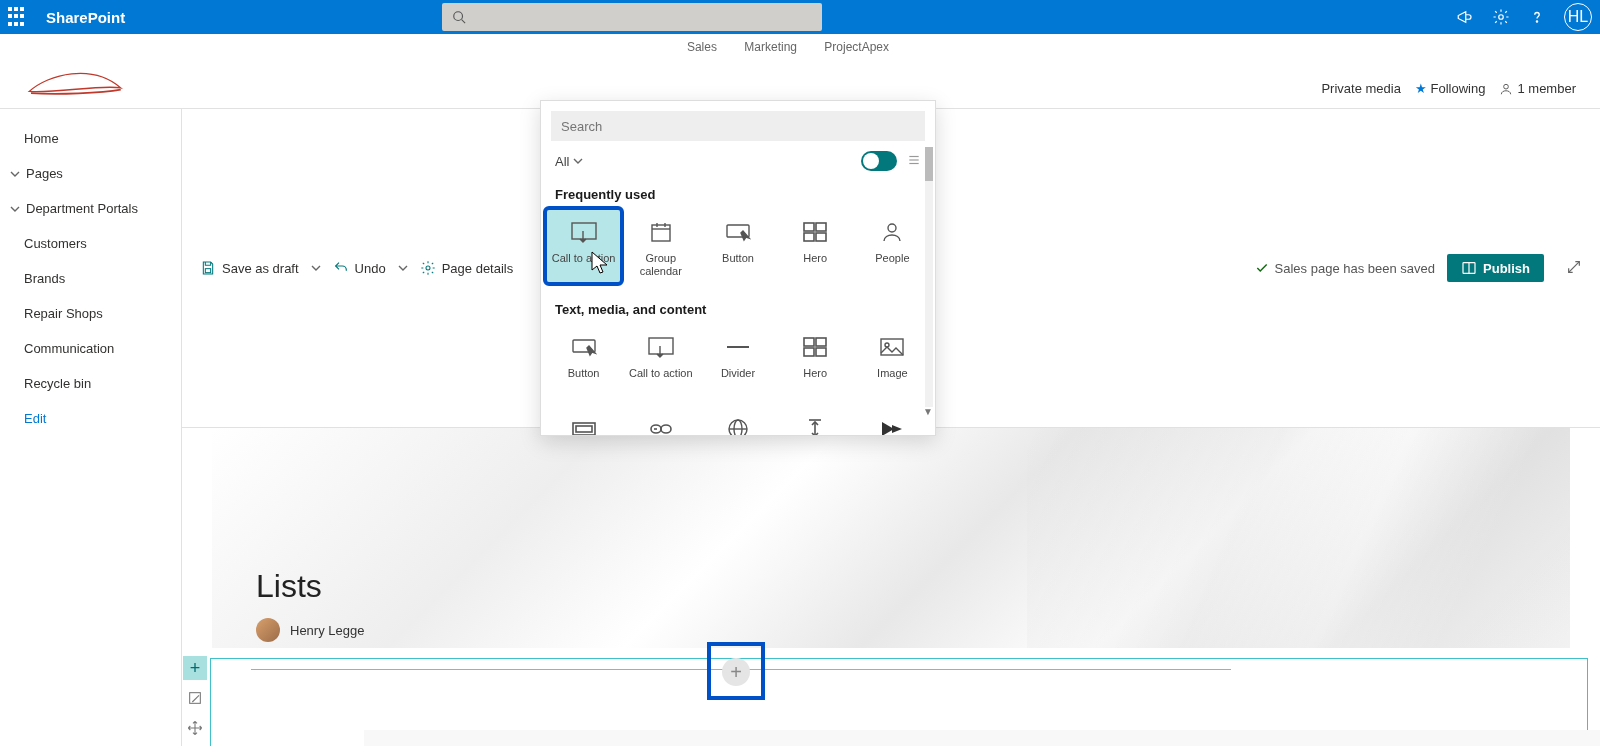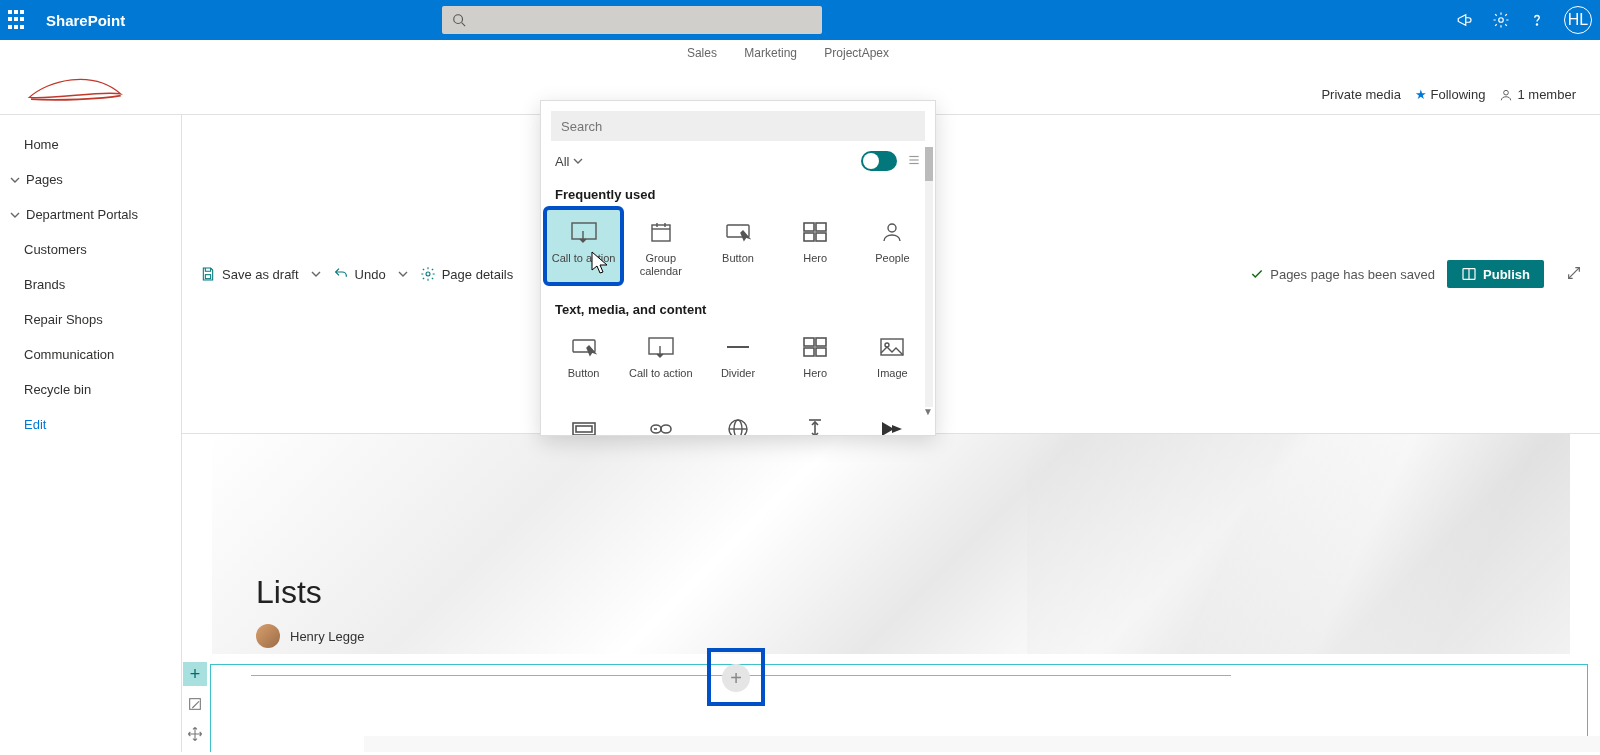--- a/index.html
+++ b/index.html
@@ -1,20 +1,20 @@
 <!DOCTYPE html>
 <html><head>
   <meta charset="utf-8">
   <style>
     * { margin: 0; padding: 0; box-sizing: border-box; font-family: "Segoe UI", -apple-system, sans-serif; }
     html, body { width: 1600px; height: 755px; overflow: hidden; background: #fff; }
 
     
     .suitebar {
-      height: 40px; background: #0078d4; display: flex; align-items: center;
+      height: 34px; background: #0078d4; display: flex; align-items: center;
       padding: 0 8px; color: #fff;
     }
     .waffle { width: 20px; height: 20px; display: flex; flex-wrap: wrap; gap: 2px; cursor: pointer; }
     .waffle span { width: 4px; height: 4px; background: #fff; }
     .brand { font-weight: 600; font-size: 15px; margin-left: 18px; }
     .searchbox {
       margin-left: auto; margin-right: auto; width: 380px; height: 28px;
       background: #d0cfcc; border-radius: 2px; display: flex; align-items: center;
       padding: 0 10px; color: #555;
     }
@@ -302,21 +302,21 @@
             <circle cx="12" cy="12" r="3"></circle>
             <path d="M12 2v3M12 19v3M4.2 4.2l2.1 2.1M17.7 17.7l2.1 2.1M2 12h3M19 12h3M4.2 19.8l2.1-2.1M17.7 6.3l2.1-2.1"></path>
           </svg>
         <span>Page details</span>
       </span>
       <span class="spacer"></span>
       <span class="saved">
         <svg width="14" height="14" viewBox="0 0 24 24">
             <path d="M4 12l5 5L20 6" fill="none" stroke="#0b6a0b" stroke-width="2.4"></path>
           </svg>
-        <span>Pages page has been saved</span>
+        <span>Sales page has been saved</span>
       </span>
       <span class="publish">
         <svg width="16" height="16" viewBox="0 0 24 24" fill="none" stroke="#fff" stroke-width="1.8">
             <rect x="3" y="4" width="18" height="16" rx="1"></rect>
             <line x1="12" y1="4" x2="12" y2="20"></line>
           </svg>
         <span>Publish</span>
       </span>
       <span class="expand">
         <svg width="16" height="16" viewBox="0 0 24 24" fill="none" stroke="#666" stroke-width="1.8">

